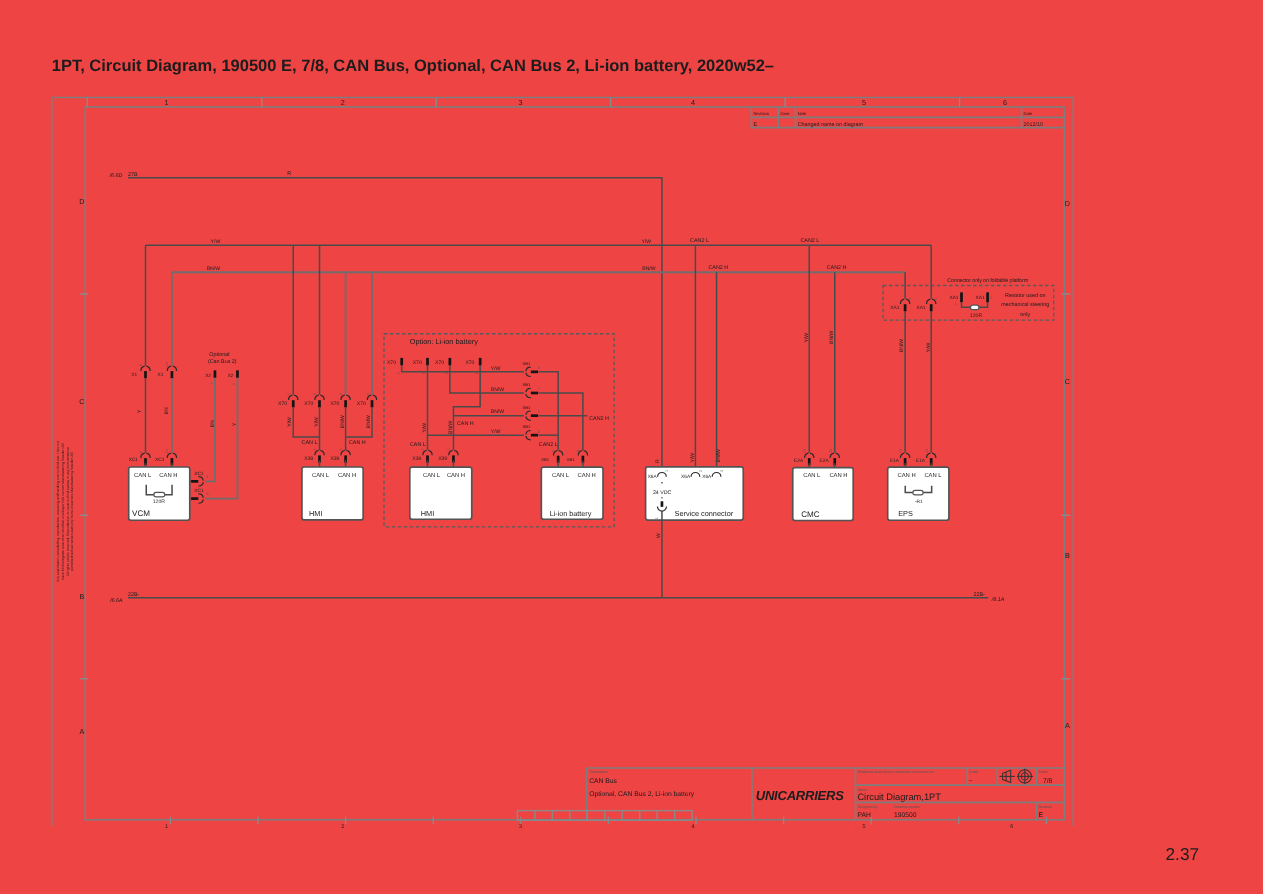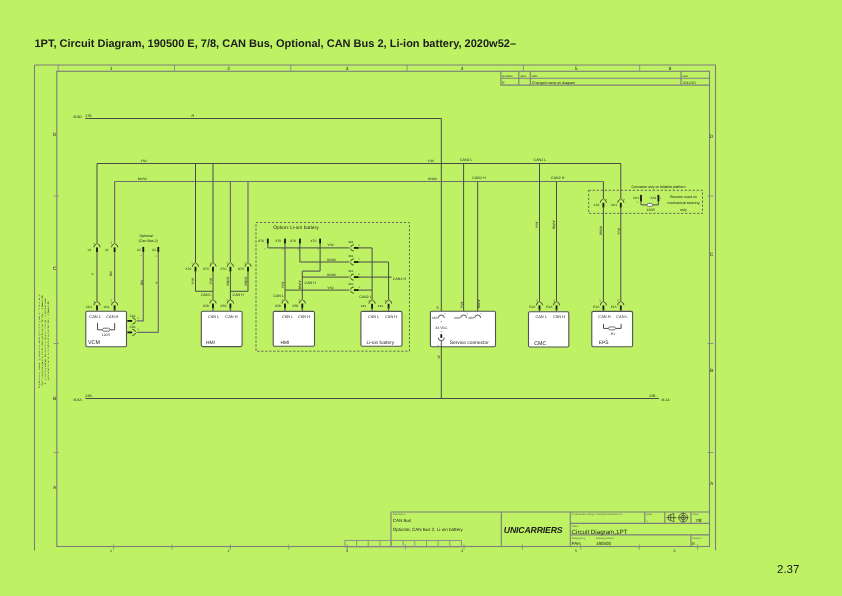--- a/index.html
+++ b/index.html
@@ -1,16 +1,16 @@
 <!DOCTYPE html>
 <html><head>
 <meta charset="utf-8">
 <style>
   html,body{margin:0;padding:0;background:#ffffff;}
-  #page{position:relative;width:842px;height:596px;background:#bef264;overflow:hidden;transform:translateZ(0);
+  #page{position:relative;width:842px;height:596px;background:#ef4444;overflow:hidden;transform:translateZ(0);
         font-family:"Liberation Sans", sans-serif;}
   svg{position:absolute;left:0;top:0;}
   text{fill:#1c1c1c;font-family:"Liberation Sans", sans-serif;text-rendering:geometricPrecision;}
   .w{stroke:#4a4a4a;stroke-width:1;fill:none;}
   .w2{stroke:#6e6e6e;stroke-width:1.2;fill:none;}
   .bx{stroke:#535353;stroke-width:1.1;fill:#fff;}
   .fr{stroke:#7d7d7d;stroke-width:1.1;fill:none;}
   .fr2{stroke:#8a8a8a;stroke-width:0.9;fill:none;}
   .arc{stroke:#2b2b2b;stroke-width:0.8;fill:none;}
   .bar{fill:#141414;}

